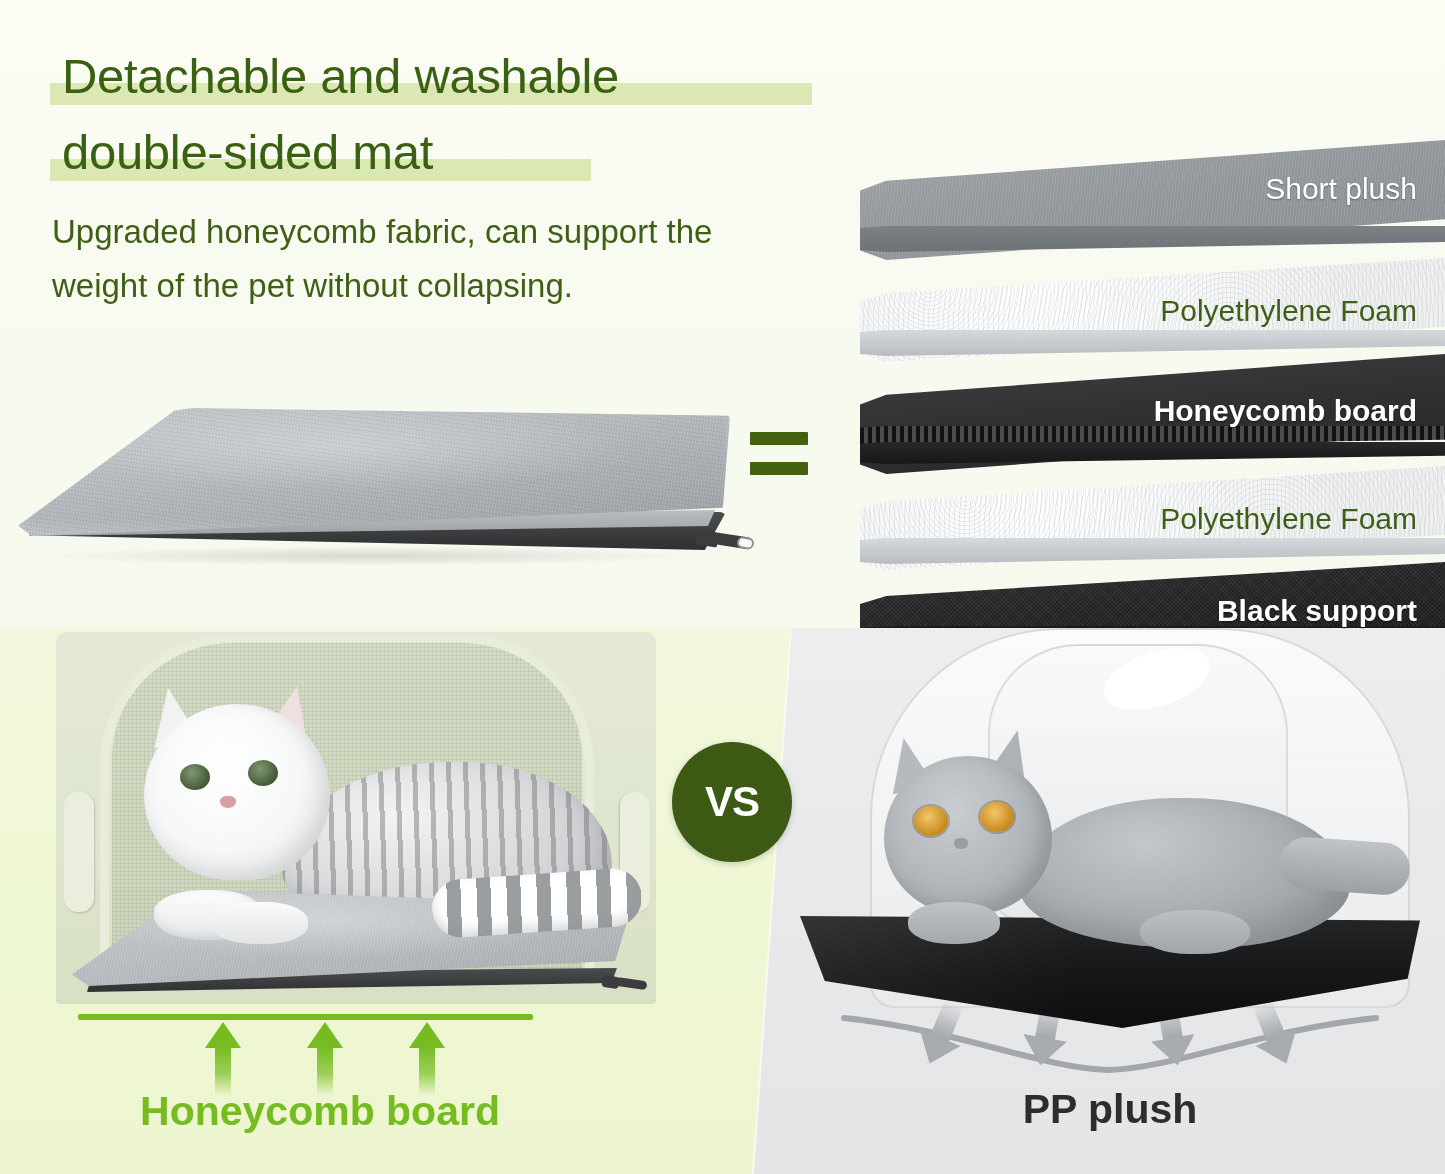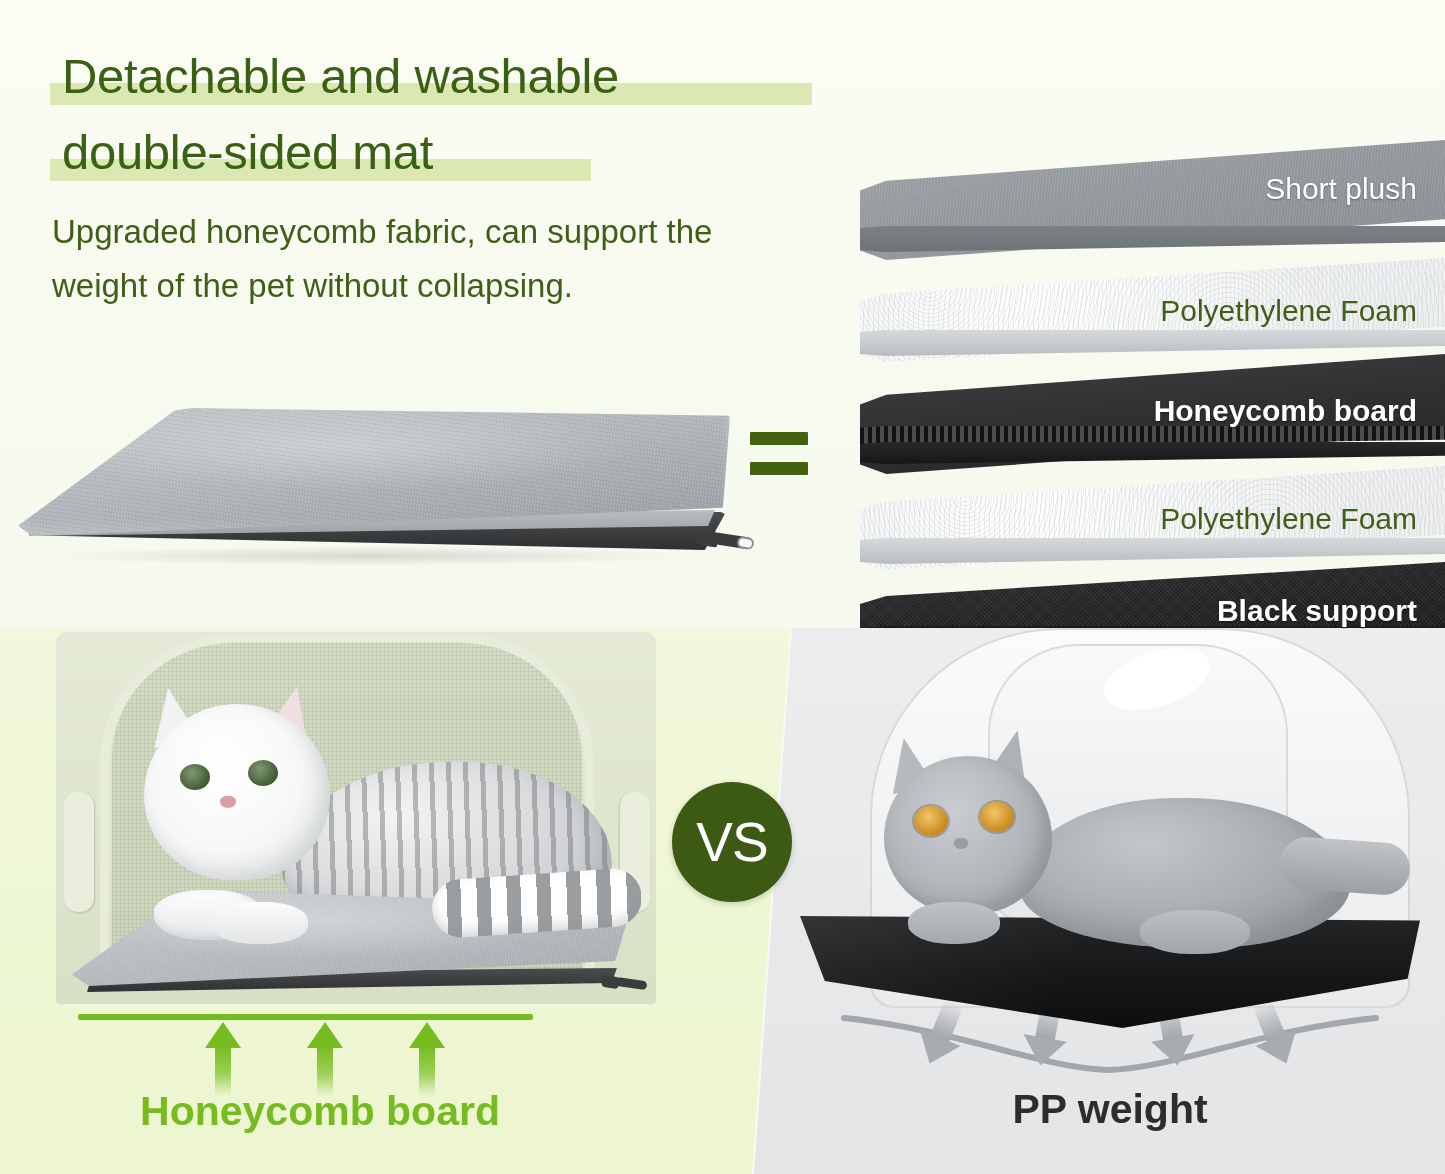--- a/index.html
+++ b/index.html
@@ -229,24 +229,24 @@
     border-bottom:26px solid #76bc21;}
   .up-arrow .shaft{position:absolute;left:10px;top:24px;width:16px;height:50px;
     background:linear-gradient(180deg,#76bc21 0%,#9ccf56 55%,rgba(156,207,86,0) 100%);}
   .ua1{left:205px;top:1022px;}
   .ua2{left:307px;top:1022px;}
   .ua3{left:409px;top:1022px;}
   .label-left{position:absolute;left:60px;top:1088px;width:520px;text-align:center;
     font-size:41px;font-weight:bold;color:#76bc21;white-space:nowrap;}
 
   
-  .vs{position:absolute;left:672px;top:782px;width:120px;height:120px;
+  .vs{position:absolute;left:672px;top:742px;width:120px;height:120px;
     border-radius:50%;background:#3d5a14;
     display:flex;align-items:center;justify-content:center;
-    color:#ffffff;font-size:55px;font-weight:normal;letter-spacing:-1px;z-index:30;
+    color:#ffffff;font-size:42px;font-weight:bold;letter-spacing:-1px;z-index:30;
     box-shadow:0 2px 6px rgba(0,0,0,.18);}
 
   
   .capsule{position:absolute;left:110px;top:0;width:540px;height:390px;}
   .capsule .shell{position:absolute;left:0;top:0;width:540px;height:380px;
     border-radius:190px 190px 24px 24px;
     background:linear-gradient(180deg,rgba(255,255,255,.75),rgba(236,237,239,.55));
     border:2px solid rgba(205,207,210,.75);box-sizing:border-box;}
   .capsule .window{position:absolute;left:118px;top:16px;width:300px;height:280px;
     border-radius:90px 90px 40px 40px;
@@ -476,17 +476,17 @@
     <span class="head"></span>
   </div>
   <div class="down-arrow da3">
     <span class="shaft"></span>
     <span class="head"></span>
   </div>
   <div class="down-arrow da4">
     <span class="shaft"></span>
     <span class="head"></span>
   </div>
-  <div class="label-right">PP weight</div>
+  <div class="label-right">PP plush</div>
 
   <div class="vs">VS</div>
 
 </div>
 
 </body></html>

